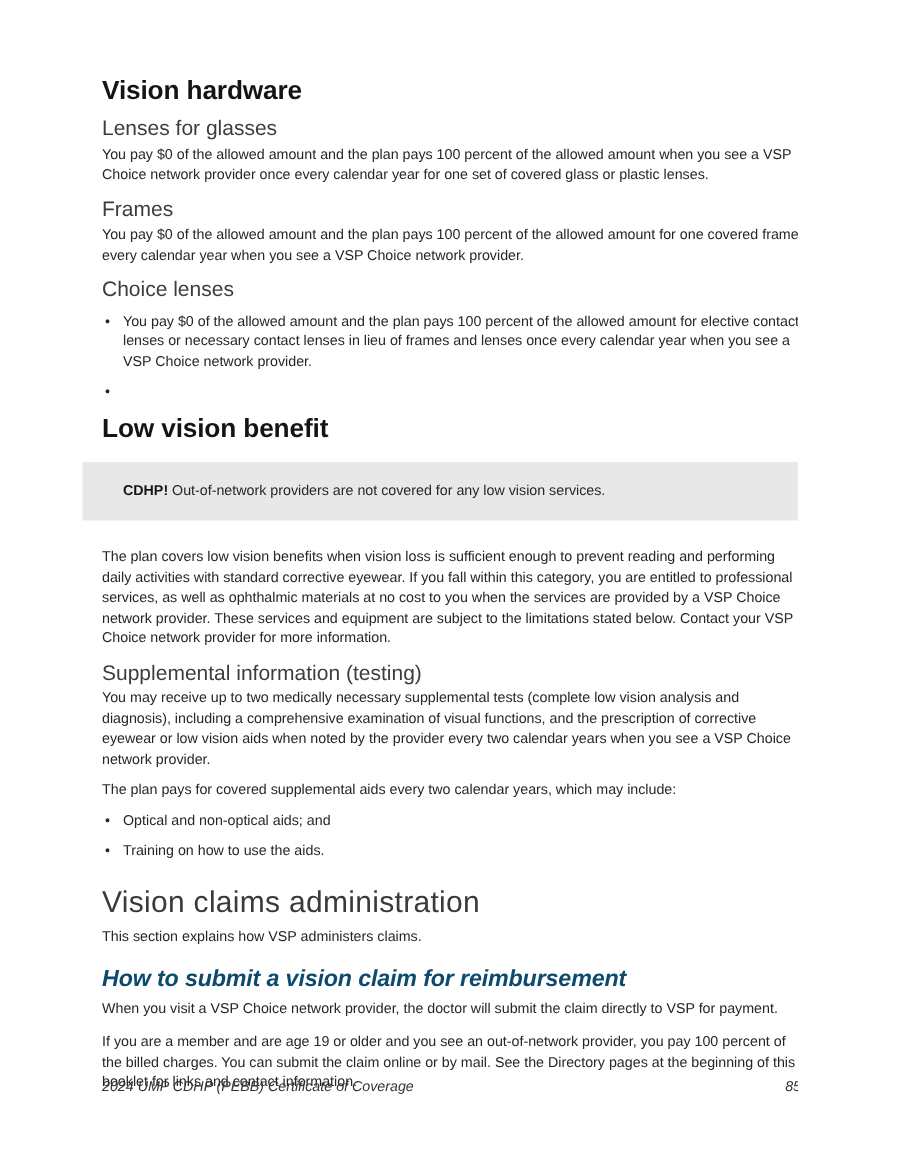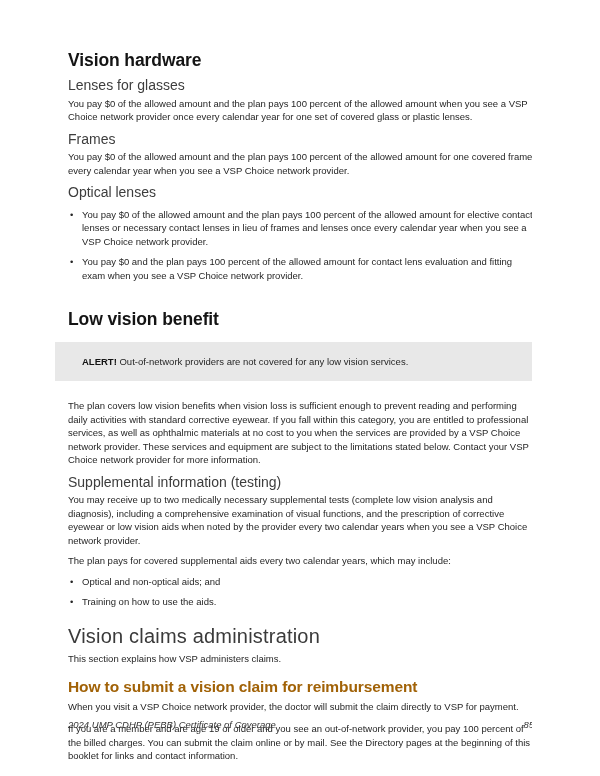--- a/index.html
+++ b/index.html
@@ -32,25 +32,26 @@
     font-size: 17.5px;
     font-weight: 700;
     color: #141414;
     margin-bottom: 6px;
     line-height: 1.2;
     letter-spacing: -0.1px;
   }
   h2.sub-section-title {
     font-size: 15.5px;
     font-weight: 700;
-    color: #a16207;
+    color: #0c4a6e;
     margin-top: 13px;
     margin-bottom: 3px;
     line-height: 1.2;
     letter-spacing: -0.1px;
+    font-style: italic;
   }
   h3.subhead {
     font-size: 14px;
     font-weight: 300;
     color: #3d3d3d;
     margin-bottom: 2px;
     line-height: 1.25;
   }
   p.body {
     font-size: 9.5px;
@@ -103,35 +104,34 @@
   <div class="content">
 
     <h2 class="section-title">Vision hardware</h2>
 
     <h3 class="subhead">Lenses for glasses</h3>
     <p class="body">You pay $0 of the allowed amount and the plan pays 100 percent of the allowed amount when you see a VSP Choice network provider once every calendar year for one set of covered glass or plastic lenses.</p>
 
     <h3 class="subhead">Frames</h3>
     <p class="body">You pay $0 of the allowed amount and the plan pays 100 percent of the allowed amount for one covered frame every calendar year when you see a VSP Choice network provider.</p>
 
-    <h3 class="subhead">Optical lenses</h3>
+    <h3 class="subhead">Choice lenses</h3>
 
     <div class="bullet-item">
       <span class="bullet-dot">•</span>
       <span>You pay $0 of the allowed amount and the plan pays 100 percent of the allowed amount for elective contact lenses or necessary contact lenses in lieu of frames and lenses once every calendar year when you see a VSP Choice network provider.</span>
     </div>
     <div class="bullet-item">
       <span class="bullet-dot">•</span>
-      <span>You pay $0 and the plan pays 100 percent of the allowed amount for contact lens evaluation and fitting exam when you see a VSP Choice network provider.</span>
     </div>
 
     <h2 class="section-title" style="margin-top:27px;">Low vision benefit</h2>
 
     <div class="alert-box">
-      <span class="alert-label">ALERT! </span>
+      <span class="alert-label">CDHP! </span>
       <span>Out-of-network providers are not covered for any low vision services.</span>
     </div>
 
     <p class="body">The plan covers low vision benefits when vision loss is sufficient enough to prevent reading and performing daily activities with standard corrective eyewear. If you fall within this category, you are entitled to professional services, as well as ophthalmic materials at no cost to you when the services are provided by a VSP Choice network provider. These services and equipment are subject to the limitations stated below. Contact your VSP Choice network provider for more information.</p>
 
     <h3 class="subhead">Supplemental information (testing)</h3>
     <p class="body">You may receive up to two medically necessary supplemental tests (complete low vision analysis and diagnosis), including a comprehensive examination of visual functions, and the prescription of corrective eyewear or low vision aids when noted by the provider every two calendar years when you see a VSP Choice network provider.</p>
 
     <p class="body">The plan pays for covered supplemental aids every two calendar years, which may include:</p>
 

